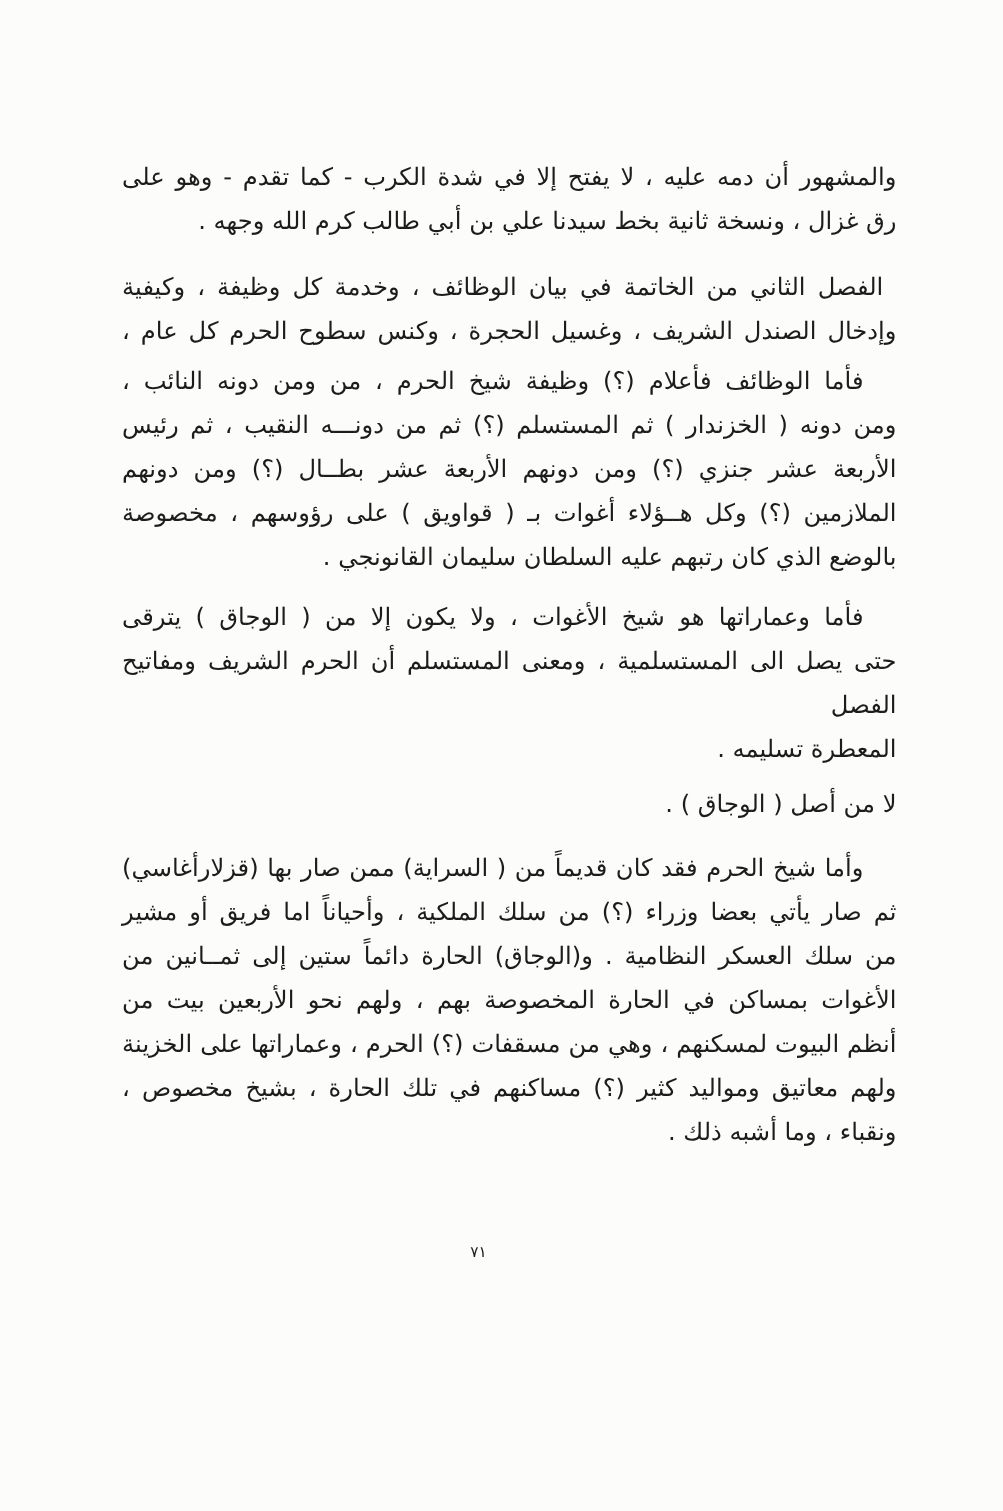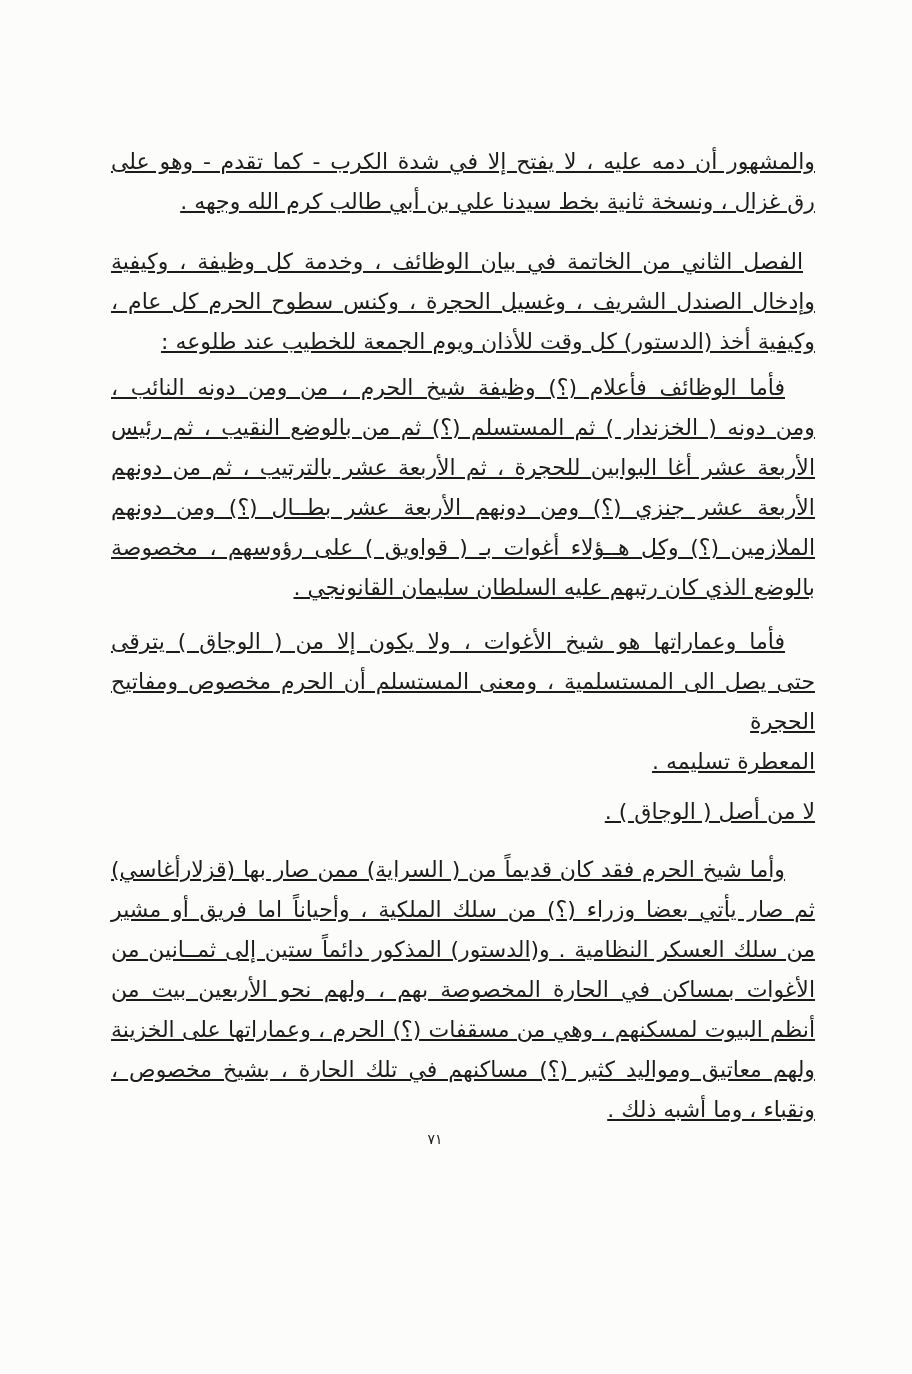--- a/index.html
+++ b/index.html
@@ -19,21 +19,21 @@
   }
   .text-column {
     position: absolute;
     top: 142px;
     right: 97px;
     width: 704px;
     direction: rtl;
     font-size: 22px;
     line-height: 40px;
   }
-  .para { margin: 0; padding: 0; text-decoration: underline; }
+  .para { margin: 0; padding: 0; }
   .para + .para { margin-top: 0; }
   .mb-20 { margin-bottom: 20px; }
   .mb-6  { margin-bottom: 6px;  }
   .mb-14 { margin-bottom: 14px; }
   .mb-10 { margin-bottom: 10px; }
   .mb-18 { margin-bottom: 18px; }
   .line {
     display: block;
     text-align: justify;
     text-align-last: justify;
@@ -69,46 +69,44 @@
   <div class="text-column">
 
     <p class="para mb-20">
       <span class="line">والمشهور أن دمه عليه ، لا يفتح إلا في شدة الكرب - كما تقدم - وهو على</span>
       <span class="line last">رق غزال ، ونسخة ثانية بخط سيدنا علي بن أبي طالب كرم الله وجهه .</span>
     </p>
 
     <p class="para mb-6">
       <span class="line indent-sm">الفصل الثاني من الخاتمة في بيان الوظائف ، وخدمة كل وظيفة ، وكيفية</span>
       <span class="line">وإدخال الصندل الشريف ، وغسيل الحجرة ، وكنس سطوح الحرم كل عام ،</span>
-      <span class="line last">وكيفية أخذ (الدستور) كل وقت للأذان ويوم الجمعة للخطيب عند طلوعه :</span>
     </p>
 
     <p class="para mb-14">
       <span class="line indent">فأما الوظائف فأعلام (؟) وظيفة شيخ الحرم ، من ومن دونه النائب ،</span>
-      <span class="line">ومن دونه ( الخزندار ) ثم المستسلم (؟) ثم من بالوضع النقيب ، ثم رئيس</span>
-      <span class="line">الأربعة عشر أغا البوابين للحجرة ، ثم الأربعة عشر بالترتيب ، ثم من دونهم</span>
+      <span class="line">ومن دونه ( الخزندار ) ثم المستسلم (؟) ثم من دونـــه النقيب ، ثم رئيس</span>
       <span class="line">الأربعة عشر جنزي (؟) ومن دونهم الأربعة عشر بطــال (؟) ومن دونهم</span>
       <span class="line">الملازمين (؟) وكل هــؤلاء أغوات بـ ( قواويق ) على رؤوسهم ، مخصوصة</span>
       <span class="line last">بالوضع الذي كان رتبهم عليه السلطان سليمان القانونجي .</span>
     </p>
 
     <p class="para mb-10">
       <span class="line indent">فأما وعماراتها هو شيخ الأغوات ، ولا يكون إلا من ( الوجاق ) يترقى</span>
-      <span class="line">حتى يصل الى المستسلمية ، ومعنى المستسلم أن الحرم مخصوص ومفاتيح الحجرة</span>
+      <span class="line">حتى يصل الى المستسلمية ، ومعنى المستسلم أن الحرم الشريف ومفاتيح الفصل</span>
       <span class="line last">المعطرة تسليمه .</span>
     </p>
 
     <p class="para mb-18">
       <span class="line last">لا من أصل ( الوجاق ) .</span>
     </p>
 
     <p class="para">
       <span class="line indent">وأما شيخ الحرم فقد كان قديماً من ( السراية) ممن صار بها (قزلارأغاسي)</span>
       <span class="line">ثم صار يأتي بعضا وزراء (؟) من سلك الملكية ، وأحياناً اما فريق أو مشير</span>
-      <span class="line">من سلك العسكر النظامية . و(الدستور) المذكور دائماً ستين إلى ثمــانين من</span>
+      <span class="line">من سلك العسكر النظامية . و(الوجاق) الحارة دائماً ستين إلى ثمــانين من</span>
       <span class="line">الأغوات بمساكن في الحارة المخصوصة بهم ، ولهم نحو الأربعين بيت من</span>
       <span class="line">أنظم البيوت لمسكنهم ، وهي من مسقفات (؟) الحرم ، وعماراتها على الخزينة</span>
       <span class="line">ولهم معاتيق ومواليد كثير (؟) مساكنهم في تلك الحارة ، بشيخ مخصوص ،</span>
       <span class="line last">ونقباء ، وما أشبه ذلك .</span>
     </p>
 
   </div>
 
   <div class="page-number">٧١</div>
 

